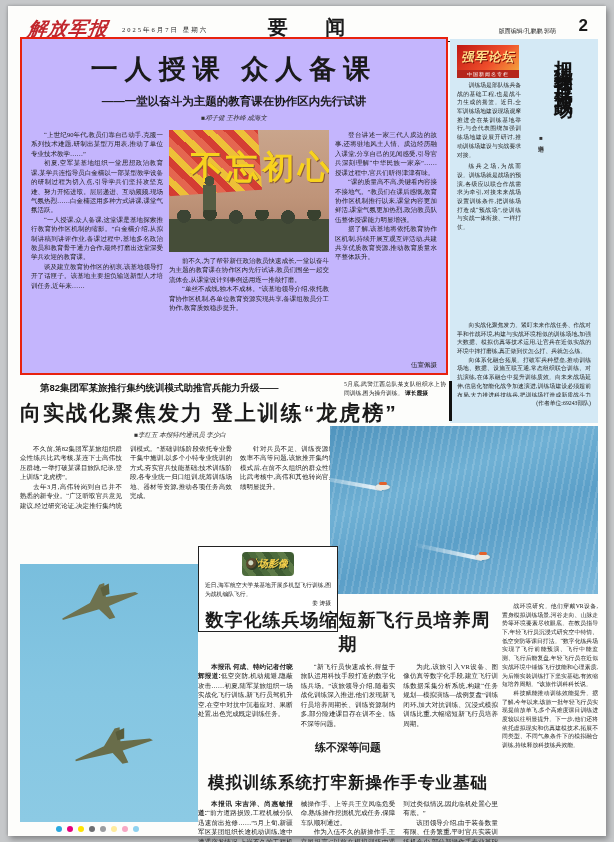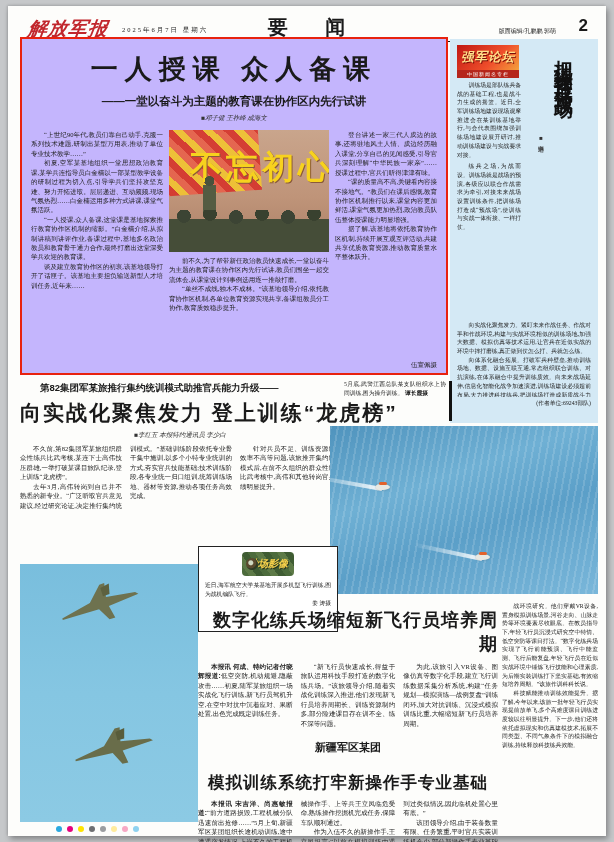--- a/index.html
+++ b/index.html
@@ -129,21 +129,21 @@
         border-radius:4px; color:#f4cf4a; font-weight:bold; font-style:italic; font-size:10px;
         text-align:center; line-height:24px; font-family:"Liberation Sans",sans-serif;
         text-shadow:1px 1px 0 #26331d; position:relative; }
   .badge-sc .lens { position:absolute; left:4px; top:6px; width:12px; height:12px; border-radius:50%;
         background:radial-gradient(circle at 40% 40%,#cfd8c2 0 2px,#5a4a2e 3px 5px,#2e3a24 6px); }
   .fieldbox .cap { font-size:5.8px; line-height:1.55; text-align:justify; margin-top:5px; color:#222; }
   .fieldbox .credit { font-size:5.8px; }
   
   .digital { position:absolute; left:190px; top:598px; width:300px; }
   .digital .kick, .sim .kick { text-align:center; font-size:11px; }
-  .digital .hl { text-align:right; font-size:18px; font-weight:bold; letter-spacing:1px;
+  .digital .hl { text-align:center; font-size:18px; font-weight:bold; letter-spacing:1px;
         font-family:"Liberation Sans",sans-serif; margin-top:4px; }
   .digital .cols { margin-top:6px; height:92px; column-count:3; column-gap:8px; overflow:hidden; }
   .lede { font-weight:bold; font-family:"Liberation Sans",sans-serif; }
   .sim { position:absolute; left:190px; top:734px; width:300px; }
   .sim .hl { text-align:center; font-size:16.5px; font-weight:bold; letter-spacing:1px;
         font-family:"Liberation Sans",sans-serif; margin-top:17px; }
   .sim .cols { margin-top:5px; height:52px; column-count:3; column-gap:8px; overflow:hidden; }
   
   .rightcol { position:absolute; left:494px; top:596px; width:96px; height:224px; overflow:hidden; }
   .rightcol p { font-size:5.8px; line-height:1.5; text-align:justify; text-indent:2em; color:#222; }
@@ -290,21 +290,21 @@
       <p>为此,该旅引入VR设备、图像仿真等数字化手段,建立飞行训练数据采集分析系统,构建“任务规划—模拟演练—战例复盘”训练闭环,加大对抗训练、沉浸式模拟训练比重,大幅缩短新飞行员培养周期。</p>
     </div>
   </div>
 
   <div class="rightcol">
     <p>战环境研究。他们穿戴VR设备,置身模拟训练场景,河谷走向、山脉走势等环境要素尽收眼底。在教员指导下,年轻飞行员沉浸式研究空中特情、低空突防等课目打法。“数字化练兵场实现了飞行前能预演、飞行中能监测、飞行后能复盘,年轻飞行员在近似实战环境中锤炼飞行技能和心理素质,为后期实装训练打下坚实基础,有效缩短培养周期。”该旅作训科科长说。</p>
     <p>科技赋能推动训练效能提升。据了解,今年以来,该旅一批年轻飞行员实现提前放单飞,多个高难度课目训练进度较以往明显提升。下一步,他们还将依托虚拟现实和仿真建模技术,拓展不同类型、不同气象条件下的模拟融合训练,持续释放科技练兵效能。</p>
   </div>
 
   <div class="sim bodytext">
-    <div class="kick kicker">新疆军区某团</div>
+    <div class="kick kicker">练不深等问题</div>
     <div class="hl">模拟训练系统打牢新操作手专业基础</div>
     <div class="cols">
       <p><span class="lede">本报讯 宋吉洋、尚惠敏报道:</span><span>“前方道路损毁,工程机械分队迅速前出抢修……”5月上旬,新疆军区某团组织长途机动训练,途中遭遇突发情况,上岗不久的工程机械操作手、上等兵王立凤临危受命,熟练操作挖掘机完成任务,保障车队顺利通过。</span></p>
       <p>作为入伍不久的新操作手,王立凤坦言:“以前在模拟训练中遇到过类似情况,因此临机处置心里有底。”</p>
       <p>该团领导介绍,由于装备数量有限、任务繁重,平时官兵实装训练机会少,部分新操作手专业基础不够扎实。为此,他们引进工程机械操作等模拟训练系统,将操作流程、考核标准嵌入其中,帮助新操作手打牢专业基础。</p>
     </div>
   </div>
 
 </div>
 

